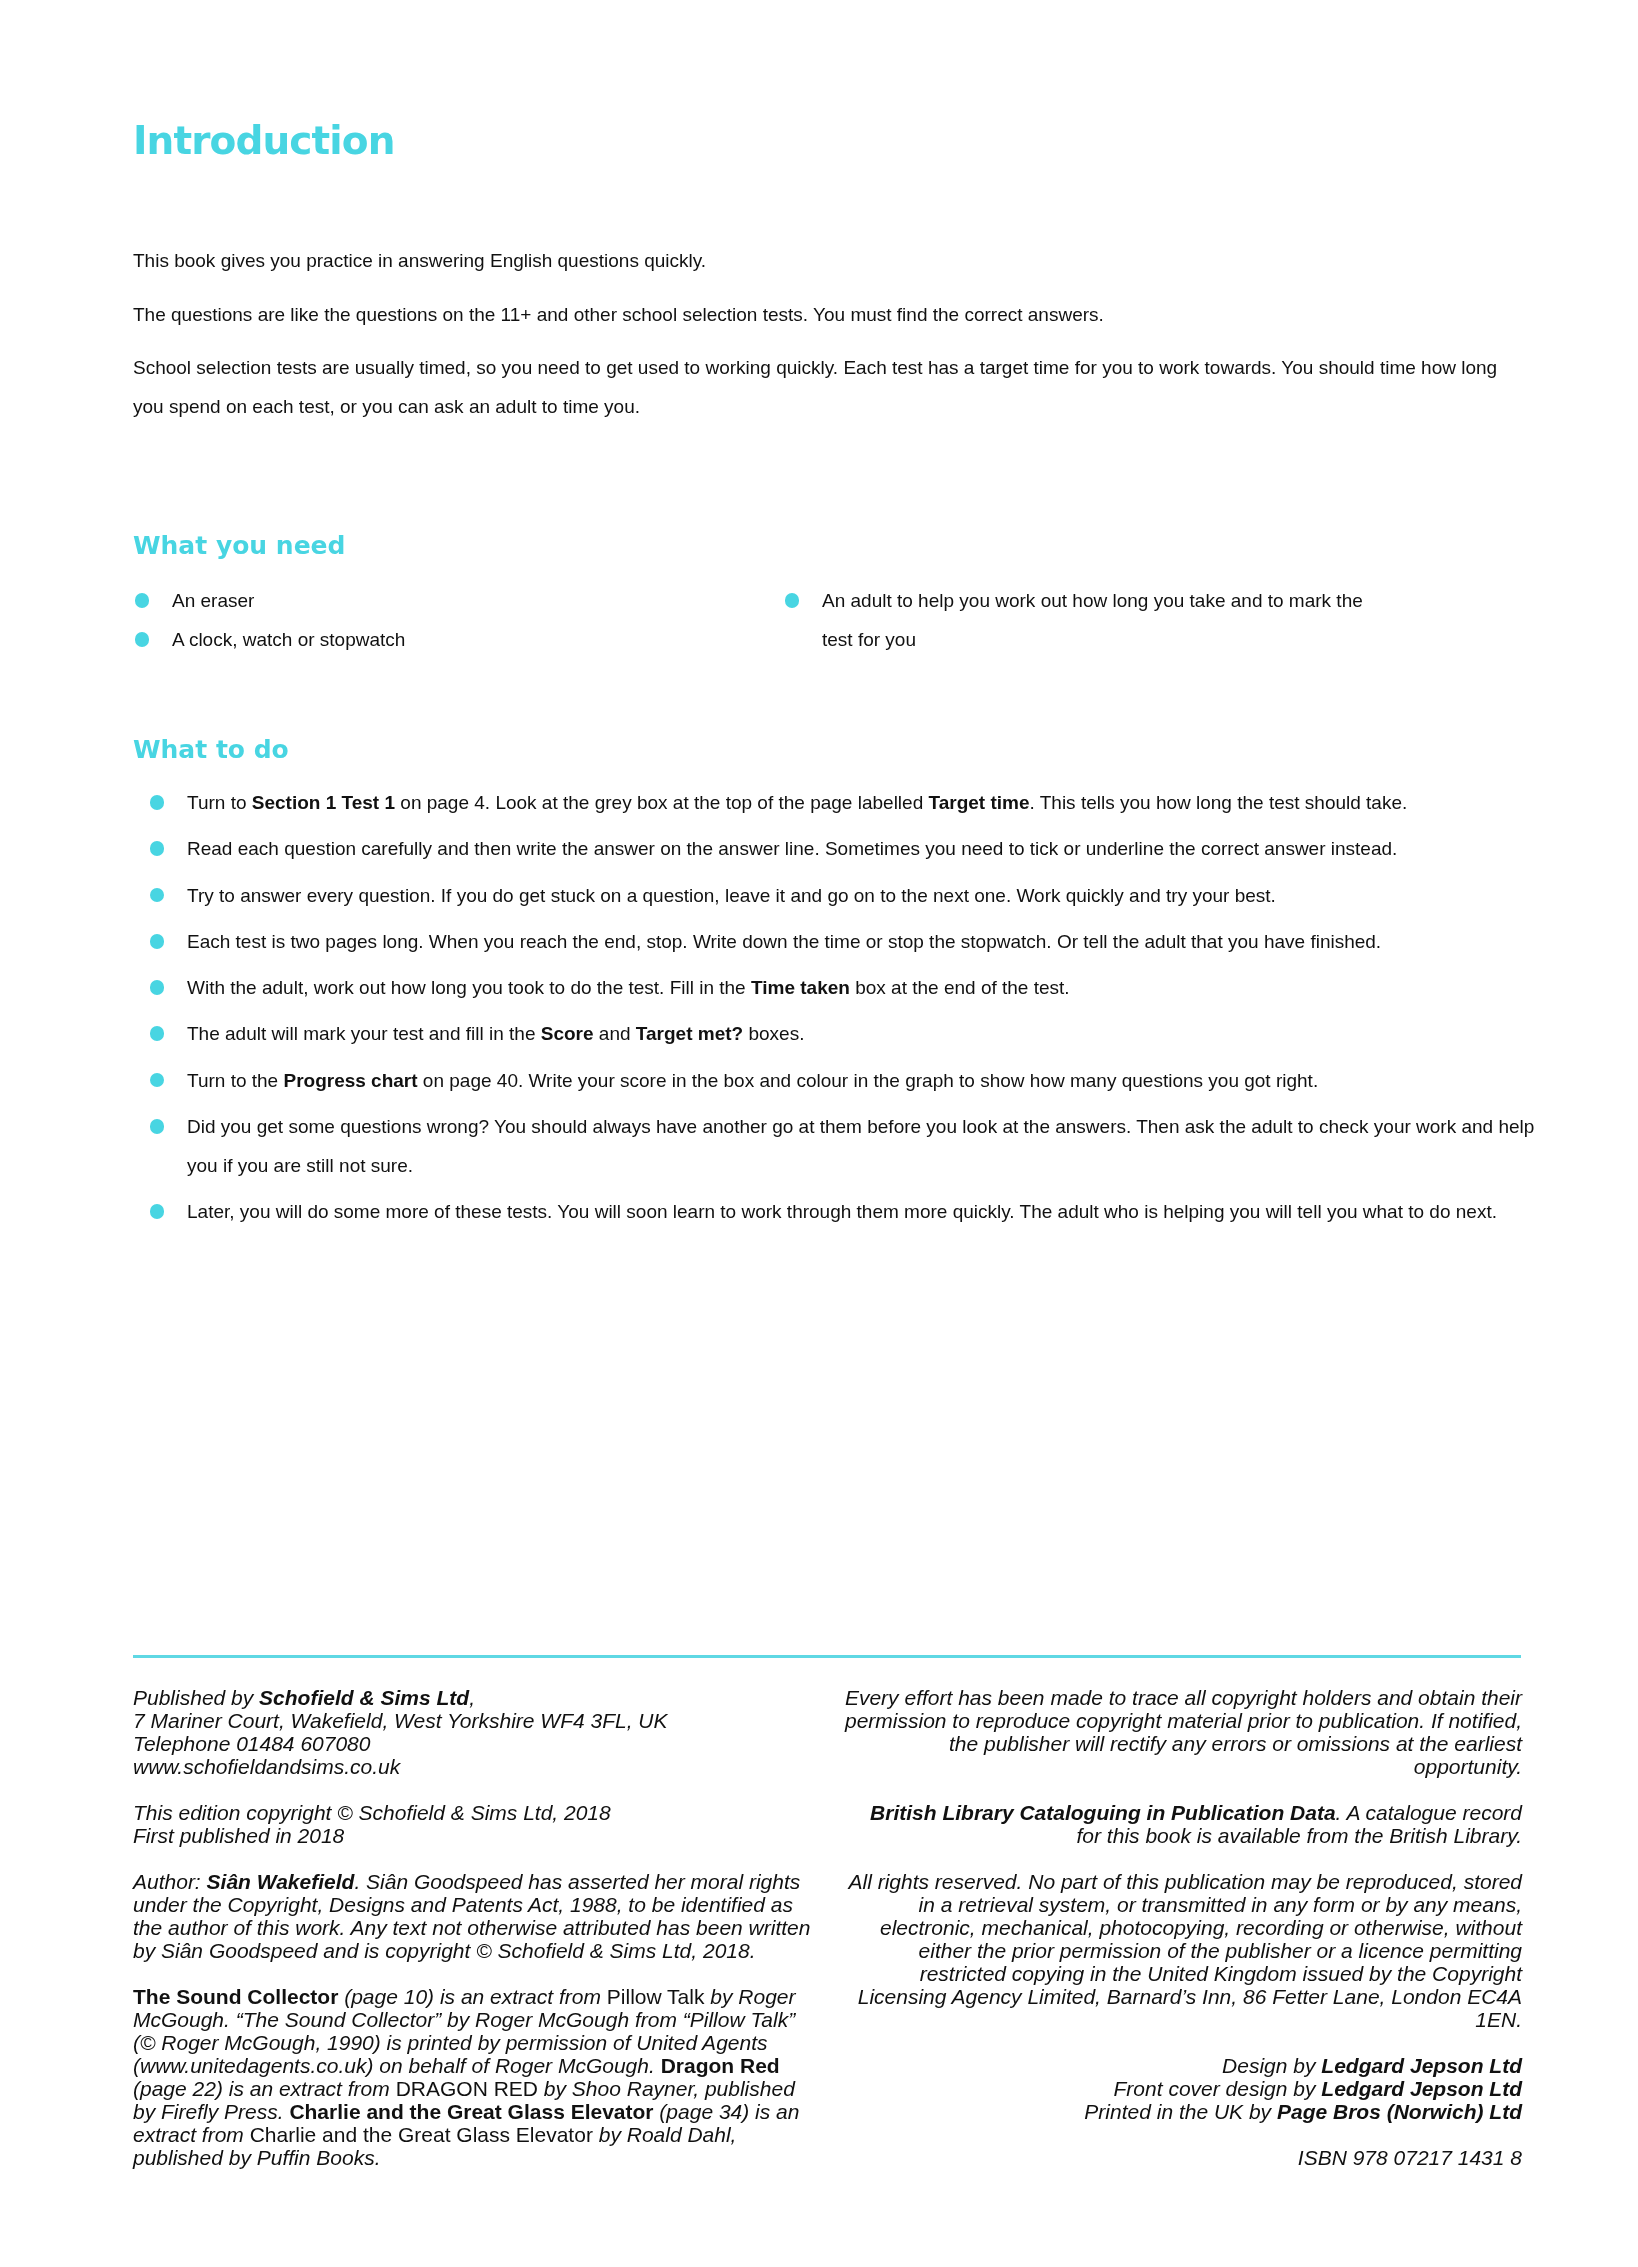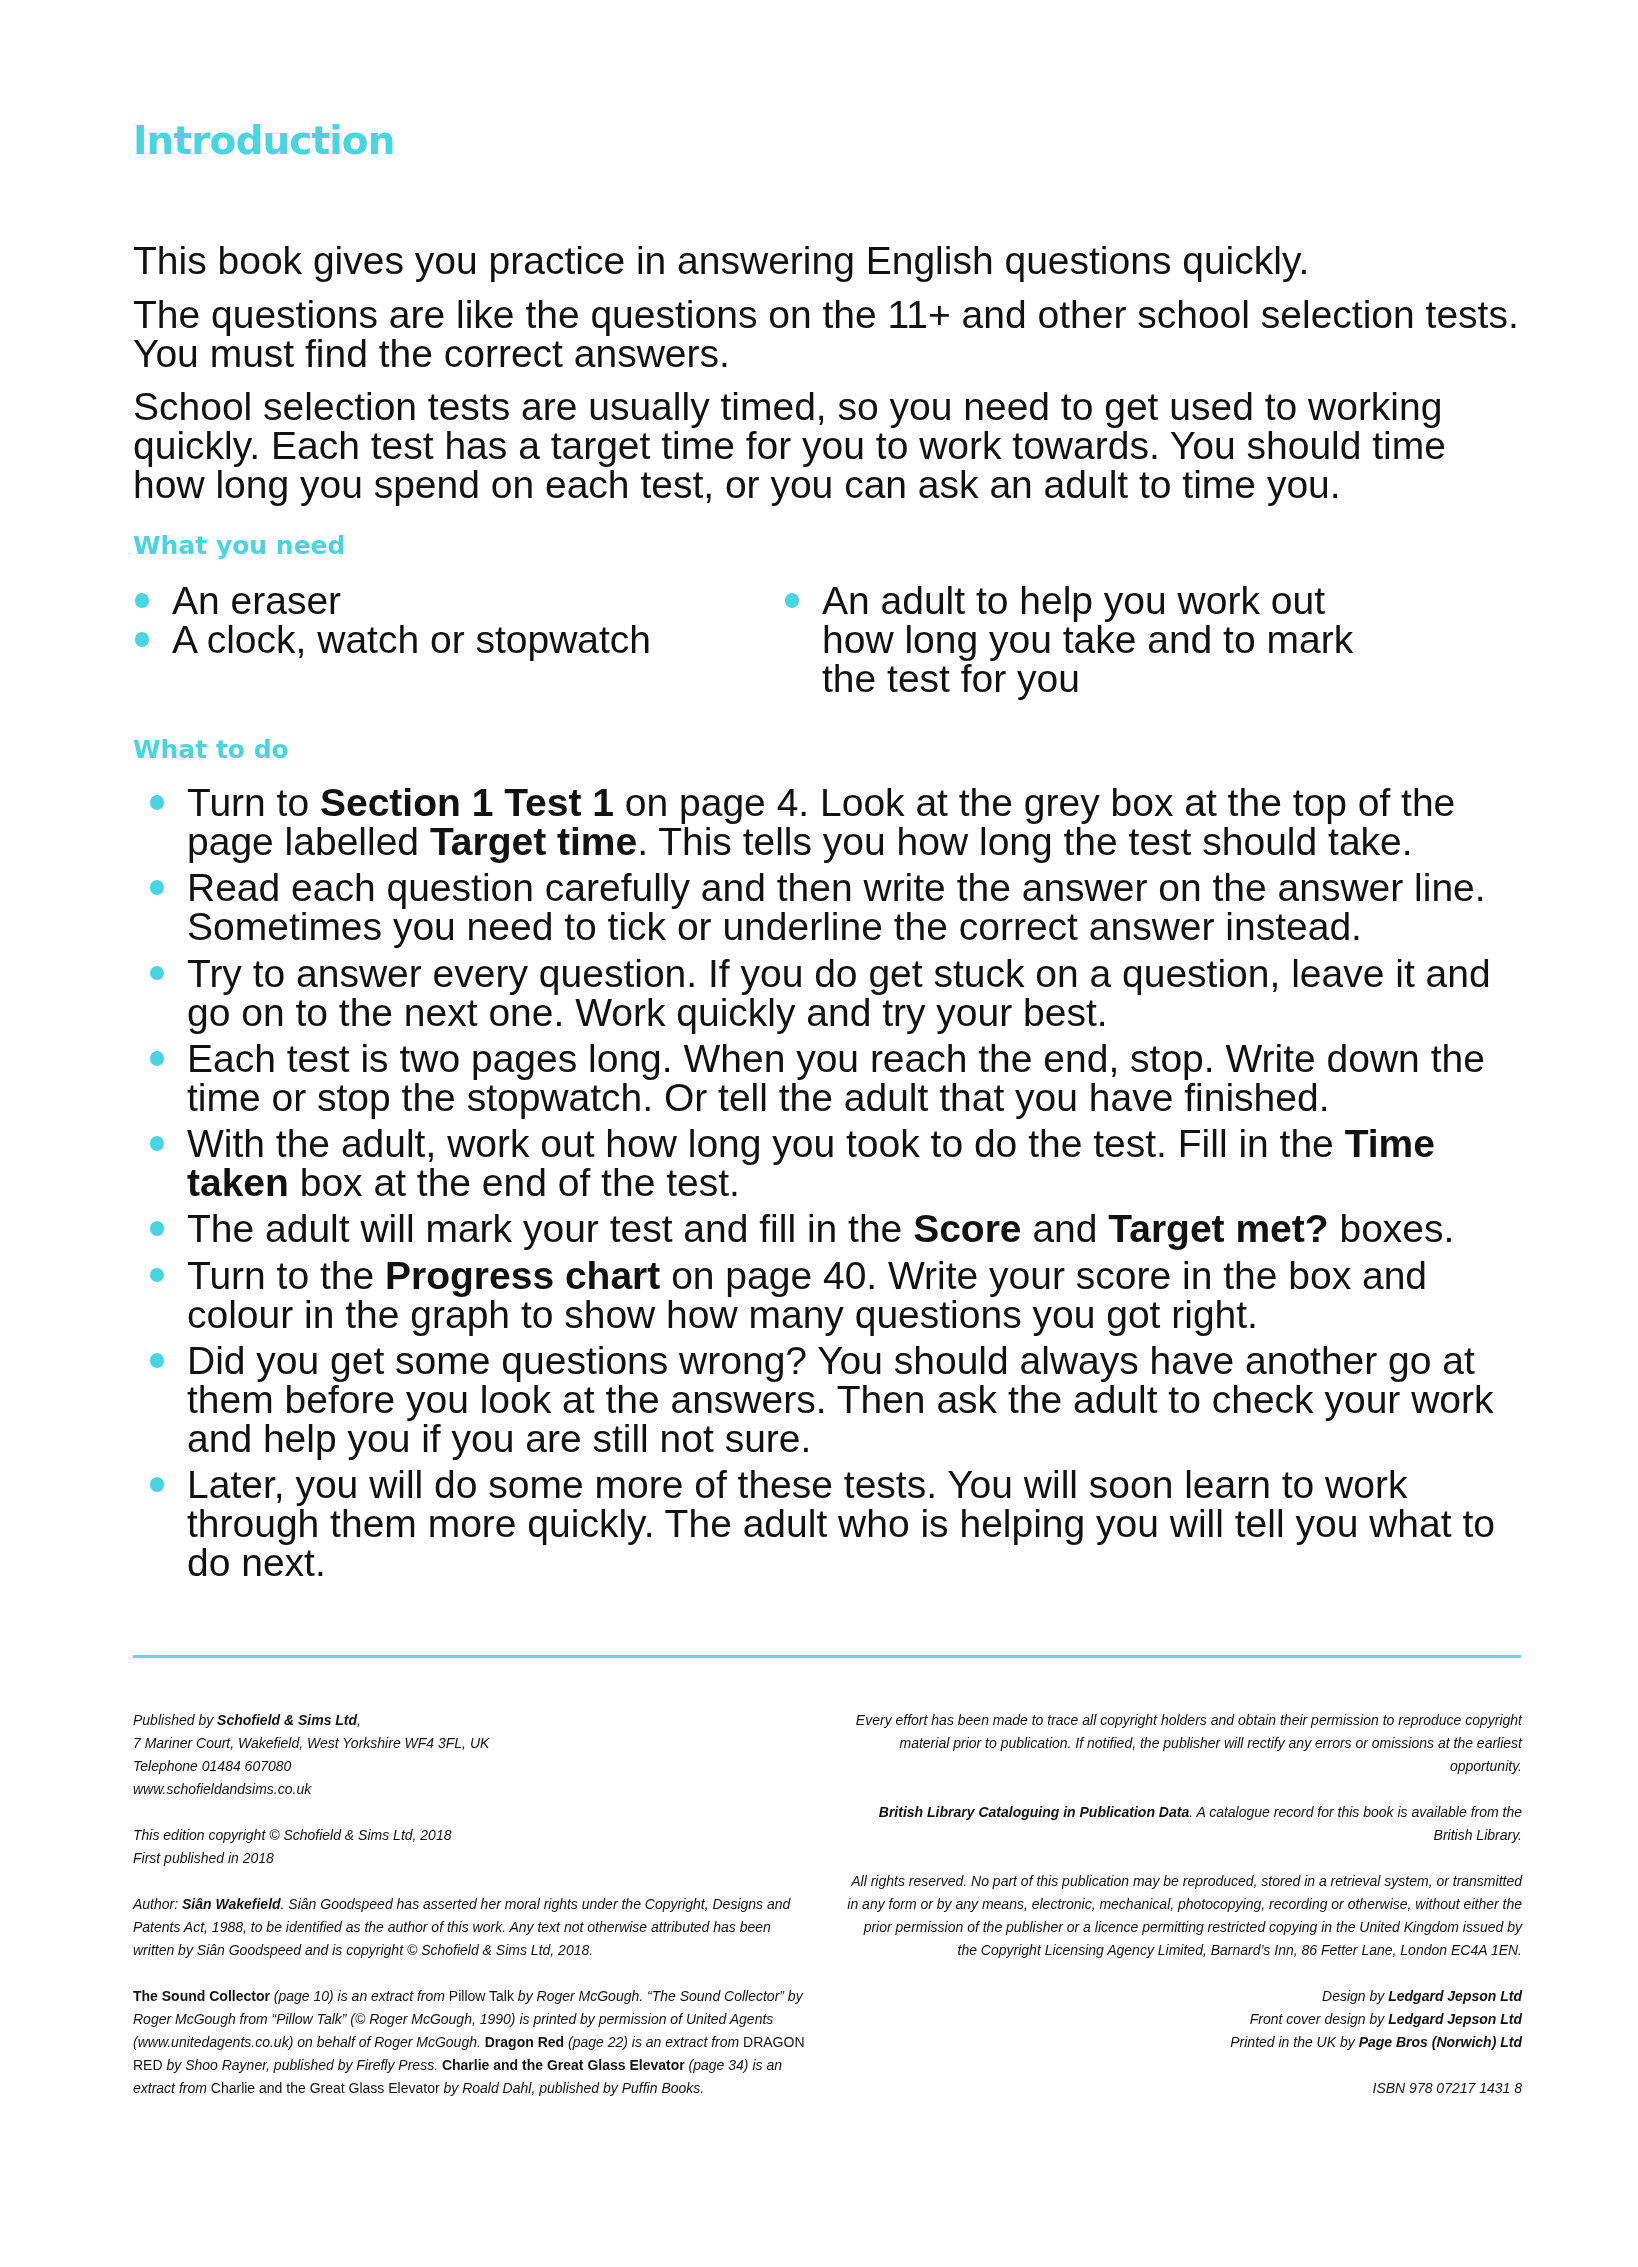--- a/index.html
+++ b/index.html
@@ -3,21 +3,21 @@
   <meta charset="utf-8">
   <style>
     html, body { margin: 0; padding: 0; background: #ffffff; }
     body { width: 1638px; height: 2267px; position: relative; overflow: hidden; color: #111; }
     .page { position: absolute; left: 133px; top: 0; width: 1387px; }
     .title {
       position: absolute; top: 118px; left: 0;
       font-family: "DejaVu Sans", sans-serif; font-weight: bold;
       font-size: 39px; letter-spacing: -0.9px; color: #48d5e2; margin: 0;
     }
-    .body-text { font-family: "Liberation Sans", sans-serif; font-size: 39px; line-height: 39px; }
+    .body-text { font-family: "Liberation Sans", sans-serif; font-size: 19px; line-height: 39px; }
     .intro { position: absolute; top: 241px; left: 0; width: 1387px; }
     .intro p { margin: 0 0 14.7px 0; }
     .section-h {
       position: absolute; left: 0; margin: 0;
       font-family: "DejaVu Sans", sans-serif; font-weight: bold;
       font-size: 25px; color: #48d5e2;
     }
     #need-h { top: 531px; }
     #todo-h { top: 735px; }
     ul.bul { list-style: none; margin: 0; padding: 0; }
@@ -26,21 +26,21 @@
       position: absolute; left: 1.8px; top: 12px; width: 14.7px; height: 14.7px;
       border-radius: 50%; background: #48d5e2;
     }
     .need-col1 { position: absolute; top: 581px; left: 0; width: 643px; }
     .need-col2 { position: absolute; top: 581px; left: 650px; width: 643px; }
     .todo { position: absolute; top: 783px; left: 15px; width: 1396px; }
     .todo li { margin-bottom: 7.3px; }
     b { font-weight: bold; }
     .divider { position: absolute; top: 1655px; left: 0; width: 1388px; height: 2.8px; background: #5fd8e4; }
     .foot { position: absolute; top: 1686px; font-family: "Liberation Sans", sans-serif;
-            font-style: italic; font-size: 14px; line-height: 23px; color: #111; margin-top: 23px; }
+            font-style: italic; font-size: 21px; line-height: 23px; color: #111; }
     .foot p { margin: 0 0 23px 0; }
     .foot-left { left: 0; width: 680px; }
     .foot-right { left: 709px; width: 680px; text-align: right; }
   </style>
 </head>
 <body>
 
 <div class="page">
   <h1 class="title">Introduction</h1>
 

